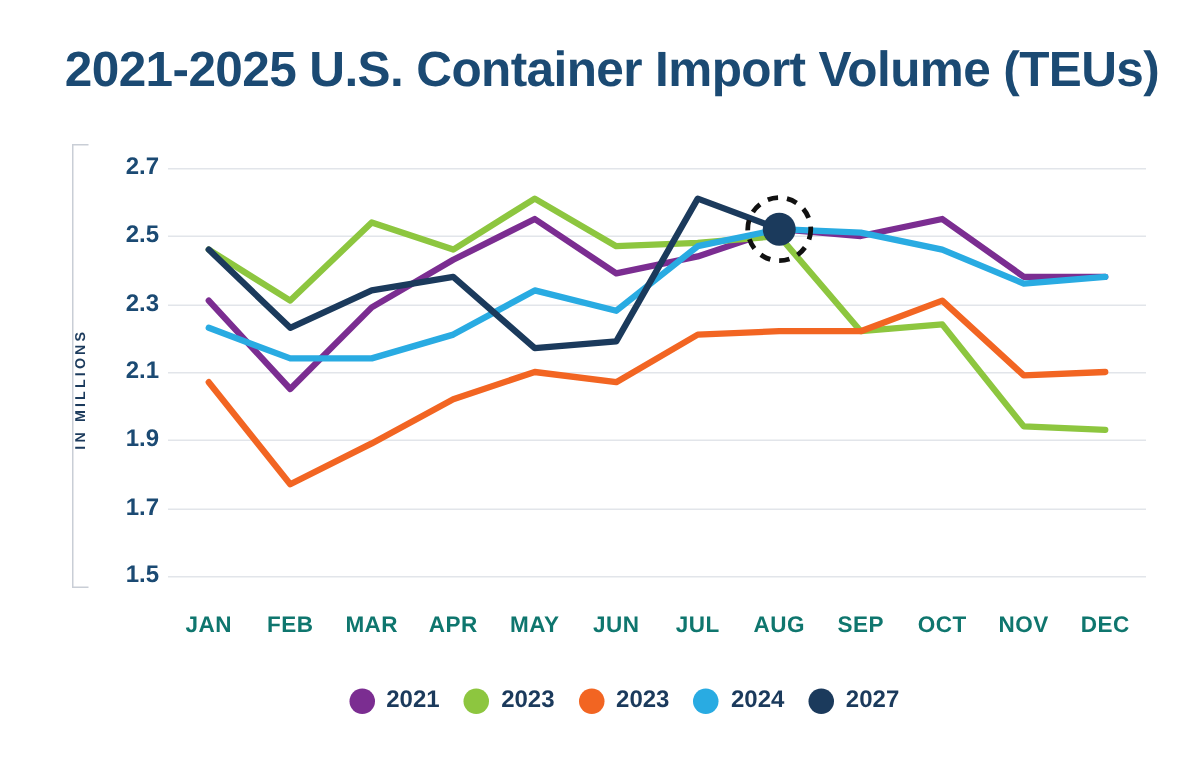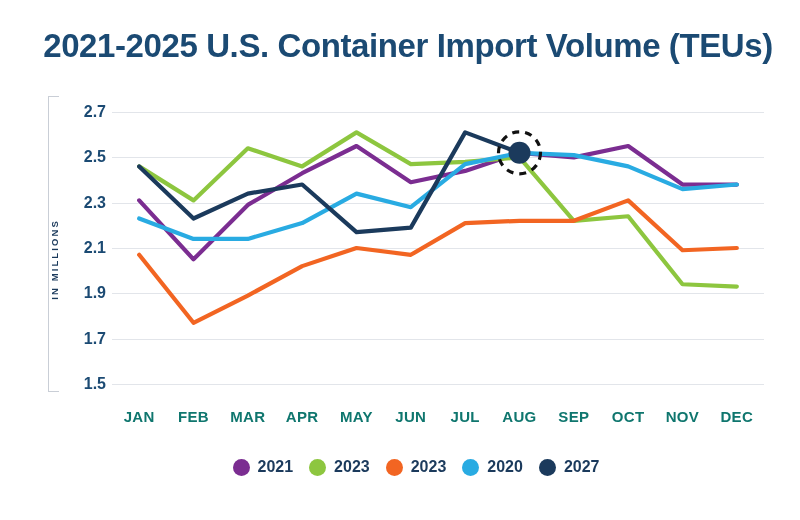--- a/index.html
+++ b/index.html
@@ -220,21 +220,21 @@
       <div class="legend-item">
         <span class="legend-dot" style="background: rgb(141, 198, 63);"></span>
         <span class="legend-label">2023</span>
       </div>
       <div class="legend-item">
         <span class="legend-dot" style="background: rgb(242, 101, 34);"></span>
         <span class="legend-label">2023</span>
       </div>
       <div class="legend-item">
         <span class="legend-dot" style="background: rgb(41, 171, 226);"></span>
-        <span class="legend-label">2020</span>
+        <span class="legend-label">2024</span>
       </div>
       <div class="legend-item">
         <span class="legend-dot" style="background: rgb(27, 58, 92);"></span>
         <span class="legend-label">2027</span>
       </div>
     </div>
 
 </div>
 
 </body></html>

